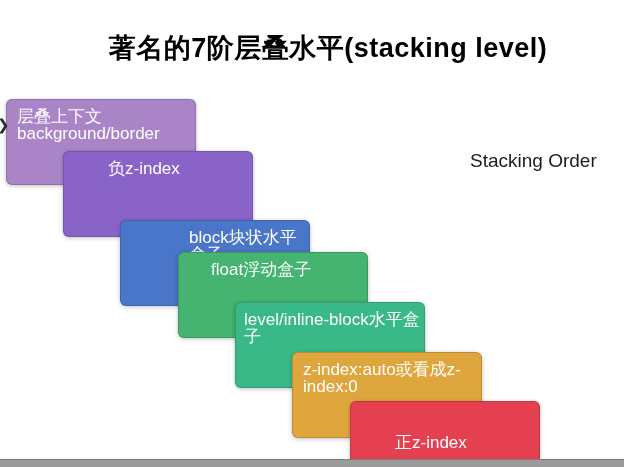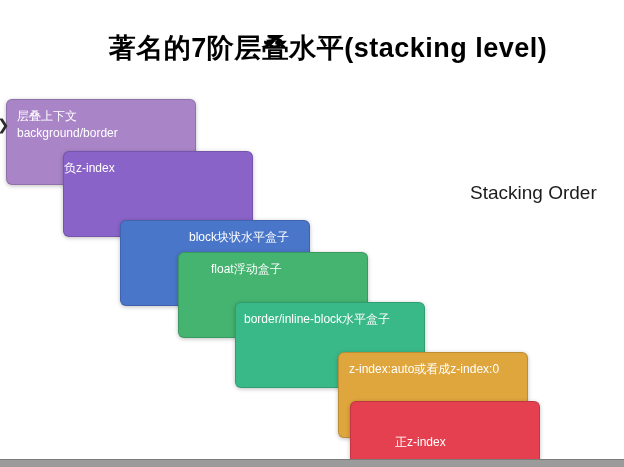--- a/index.html
+++ b/index.html
@@ -34,44 +34,44 @@
     width: 190px;
     height: 86px;
     border-radius: 6px;
     border: 1px solid rgba(0,0,0,0.15);
     box-shadow: 0 1px 4px rgba(0,0,0,0.25);
     box-sizing: border-box;
     color: #ffffff;
   }
   .layer-label {
     display: block;
-    font-size: 12px;
+    font-size: 17px;
     line-height: 17px;
     padding-top: 8px;
     white-space: pre-line;
     color: #ffffff;
   }
   .l1 { left: 6px;   top: 99px;  z-index: 1; }
   .l2 { left: 63px;  top: 151px; z-index: 2; }
   .l3 { left: 120px; top: 220px; z-index: 3; padding-left: 28px; }
   .l4 { left: 178px; top: 252px; z-index: 4; }
   .l5 { left: 235px; top: 302px; z-index: 5; }
   .l6 { left: 292px; top: 352px; z-index: 6; }
   .l7 { left: 350px; top: 401px; z-index: 7; }
   .l1 .layer-label { padding-left: 10px; }
-  .l2 .layer-label { }
+  .l2 .layer-label { padding-left: 44px; }
   .l3 .layer-label { padding-left: 40px; }
   .l4 .layer-label { padding-left: 32px; }
   .l5 .layer-label { padding-left: 8px;  }
   .l6 .layer-label { padding-left: 10px; }
   .l7 .layer-label { padding-left: 44px; margin-top: 24px; }
   .side-label {
     position: absolute;
     left: 470px;
-    top: 176px;
+    top: 144px;
     color: #1c1c1c;
     font-size: 19px;
     line-height: 33px;
     z-index: 10;
   }
   .nav-arrow {
     position: absolute;
     left: -3px;
     top: 116px;
     font-size: 15px;
@@ -113,24 +113,24 @@
 
     <div class="layer l3" style="background: rgb(74, 118, 201);">
       <span class="layer-label">block块状水平盒子</span>
     </div>
 
     <div class="layer l4" style="background: rgb(69, 180, 112);">
       <span class="layer-label">float浮动盒子</span>
     </div>
 
     <div class="layer l5" style="background: rgb(58, 185, 136);">
-      <span class="layer-label">border/inline-block水平盒子</span>
+      <span class="layer-label">level/inline-block水平盒子</span>
     </div>
 
-    <div class="layer l6" style="background: rgb(223, 166, 61); margin-left: 46px;">
+    <div class="layer l6" style="background: rgb(223, 166, 61);">
       <span class="layer-label">z-index:auto或看成z-index:0</span>
     </div>
 
     <div class="layer l7" style="background: rgb(228, 64, 79);">
       <span class="layer-label">正z-index</span>
     </div>
 
   </div>
 
   <div class="side-label">

